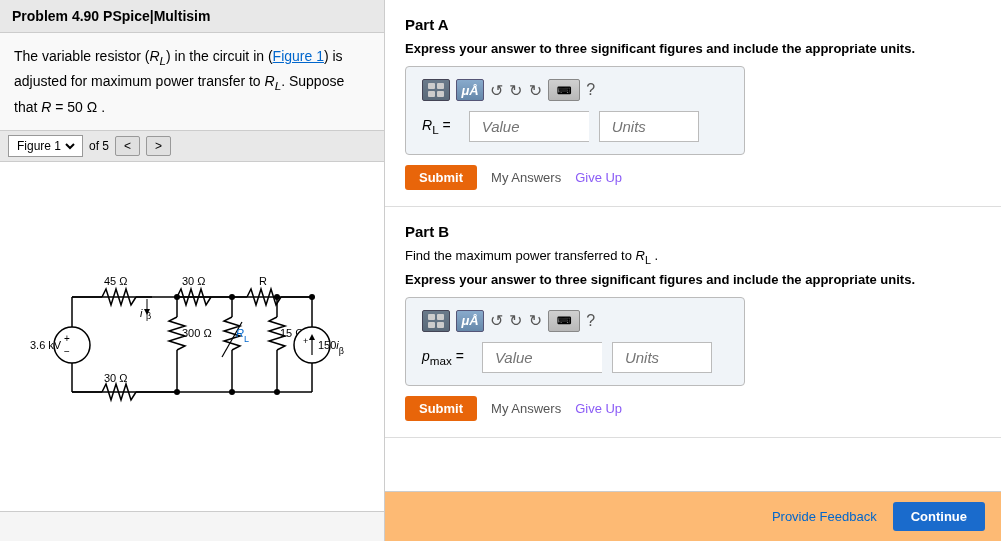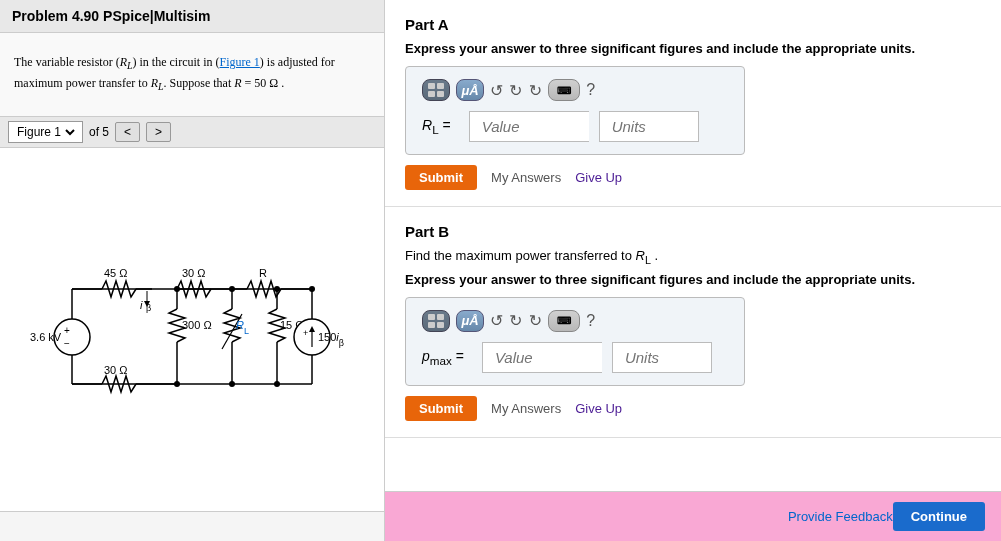--- a/index.html
+++ b/index.html
@@ -24,26 +24,25 @@
 
     .problem-title {
       background: #e8e8e8;
       padding: 8px 12px;
       font-size: 14px;
       font-weight: bold;
       border-bottom: 1px solid #ccc;
     }
 
     .problem-desc {
-      padding: 20px 14px;
+      padding: 12px 14px;
       line-height: 1.6;
-      font-size: 12px;
+      font-size: 14px;
       border-bottom: 1px solid #ccc;
       background: #f9f9f9;
-      font-family: Liberation Serif, serif;
     }
 
     .problem-desc .fig-link {
       color: #0066cc;
       text-decoration: underline;
       cursor: pointer;
     }
 
     .figure-nav {
       display: flex;
@@ -141,21 +140,21 @@
     }
 
     .toolbar-icon {
       width: 28px;
       height: 22px;
       display: flex;
       align-items: center;
       justify-content: center;
       border: 1px solid #888;
       background: linear-gradient(to bottom, #d0d0d0, #b8b8b8);
-      border-radius: 8px;
+      border-radius: 2px;
       cursor: pointer;
       font-size: 11px;
       font-weight: bold;
     }
 
     .toolbar-icon.dark {
       background: linear-gradient(to bottom, #6a7a8a, #5a6a7a);
       color: white;
       border: 1px solid #445;
     }
@@ -223,33 +222,34 @@
       font-weight: bold;
     }
 
     .my-answers-link {
       color: #555;
       font-size: 13px;
       cursor: pointer;
     }
 
     .give-up-link {
-      color: #4c1d95;
+      color: #8b5cf6;
       font-size: 13px;
       cursor: pointer;
       text-decoration: none;
     }
 
     .bottom-bar {
       display: flex;
       justify-content: flex-end;
       align-items: center;
+      gap: 16px;
       padding: 10px 16px;
       border-top: 1px solid #ccc;
-      background: #f9a8d4;
+      background: #fdba74;
       margin-top: auto;
     }
 
     .provide-feedback-link {
       color: #0066cc;
       font-size: 13px;
       cursor: pointer;
       text-decoration: none;
     }
 

